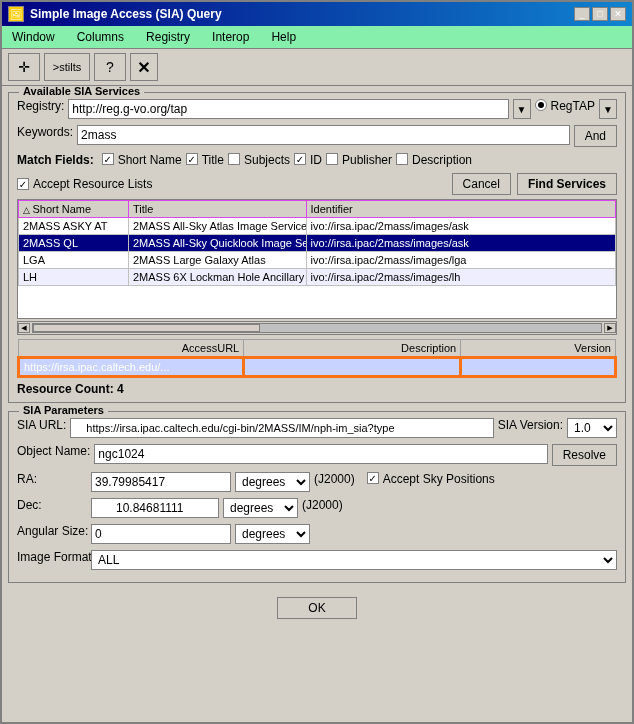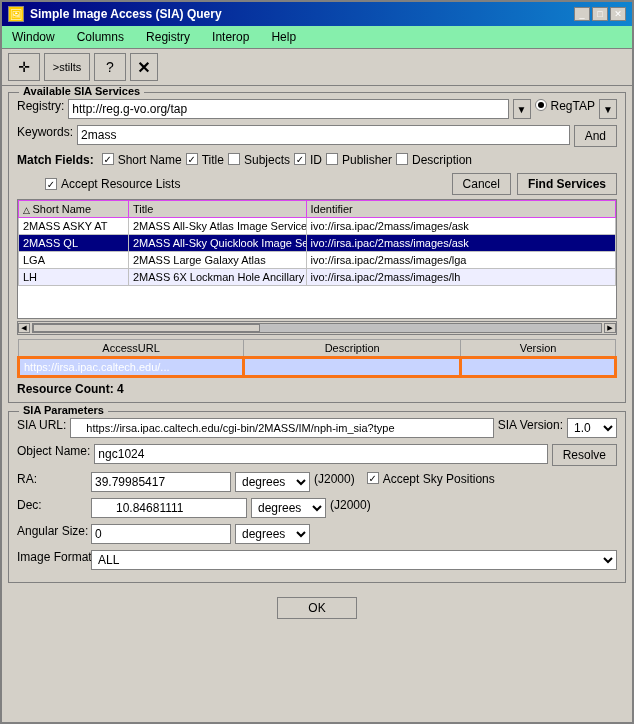--- a/index.html
+++ b/index.html
@@ -214,21 +214,20 @@
       display: flex;
       align-items: center;
       gap: 4px;
       justify-content: space-between;
       margin-top: 4px;
     }
     .accept-left {
       display: flex;
       align-items: center;
       gap: 4px;
-      margin-left: 28px;
     }
     .accept-right {
       display: flex;
       gap: 6px;
     }
     .table-container {
       border: 1px solid #808080;
       background: white;
       flex: 1;
       overflow: auto;
@@ -300,21 +299,21 @@
     }
     .access-table {
       width: 100%;
       border-collapse: collapse;
       font-size: 11px;
     }
     .access-table th {
       background: #d4d0c8;
       border: 1px solid #a0a0a0;
       padding: 2px 4px;
-      text-align: center;
+      text-align: right;
       font-weight: normal;
     }
     .access-table td {
       border: 3px solid #f97316;
       padding: 2px 4px;
     }
     .access-table tr.selected td { background: #c8d4ff; }
     .resource-count {
       font-size: 12px;
       margin-top: 4px;
@@ -515,21 +514,21 @@
           <option>degrees</option>
           <option>hms</option>
         </select>
         <span class="label">(J2000)</span>
         <div class="checkbox checked" style="margin-left:8px;"></div>
         <span class="checkbox-label">Accept Sky Positions</span>
       </div>
 
       <div class="form-row">
         <span class="label" style="width:70px;">Dec:</span>
-        <input type="text" class="text-input" value="10.84681111" style="width: 156px; padding-left: 24px;">
+        <input type="text" class="text-input" value="10.84681111" style="width: 128px; padding-left: 24px;">
         <select class="select-box" style="width:75px;">
           <option>degrees</option>
           <option>dms</option>
         </select>
         <span class="label">(J2000)</span>
       </div>
 
       <div class="form-row">
         <span class="label" style="width:70px;">Angular Size:</span>
         <input type="text" class="text-input" value="0" style="width: 140px;">

